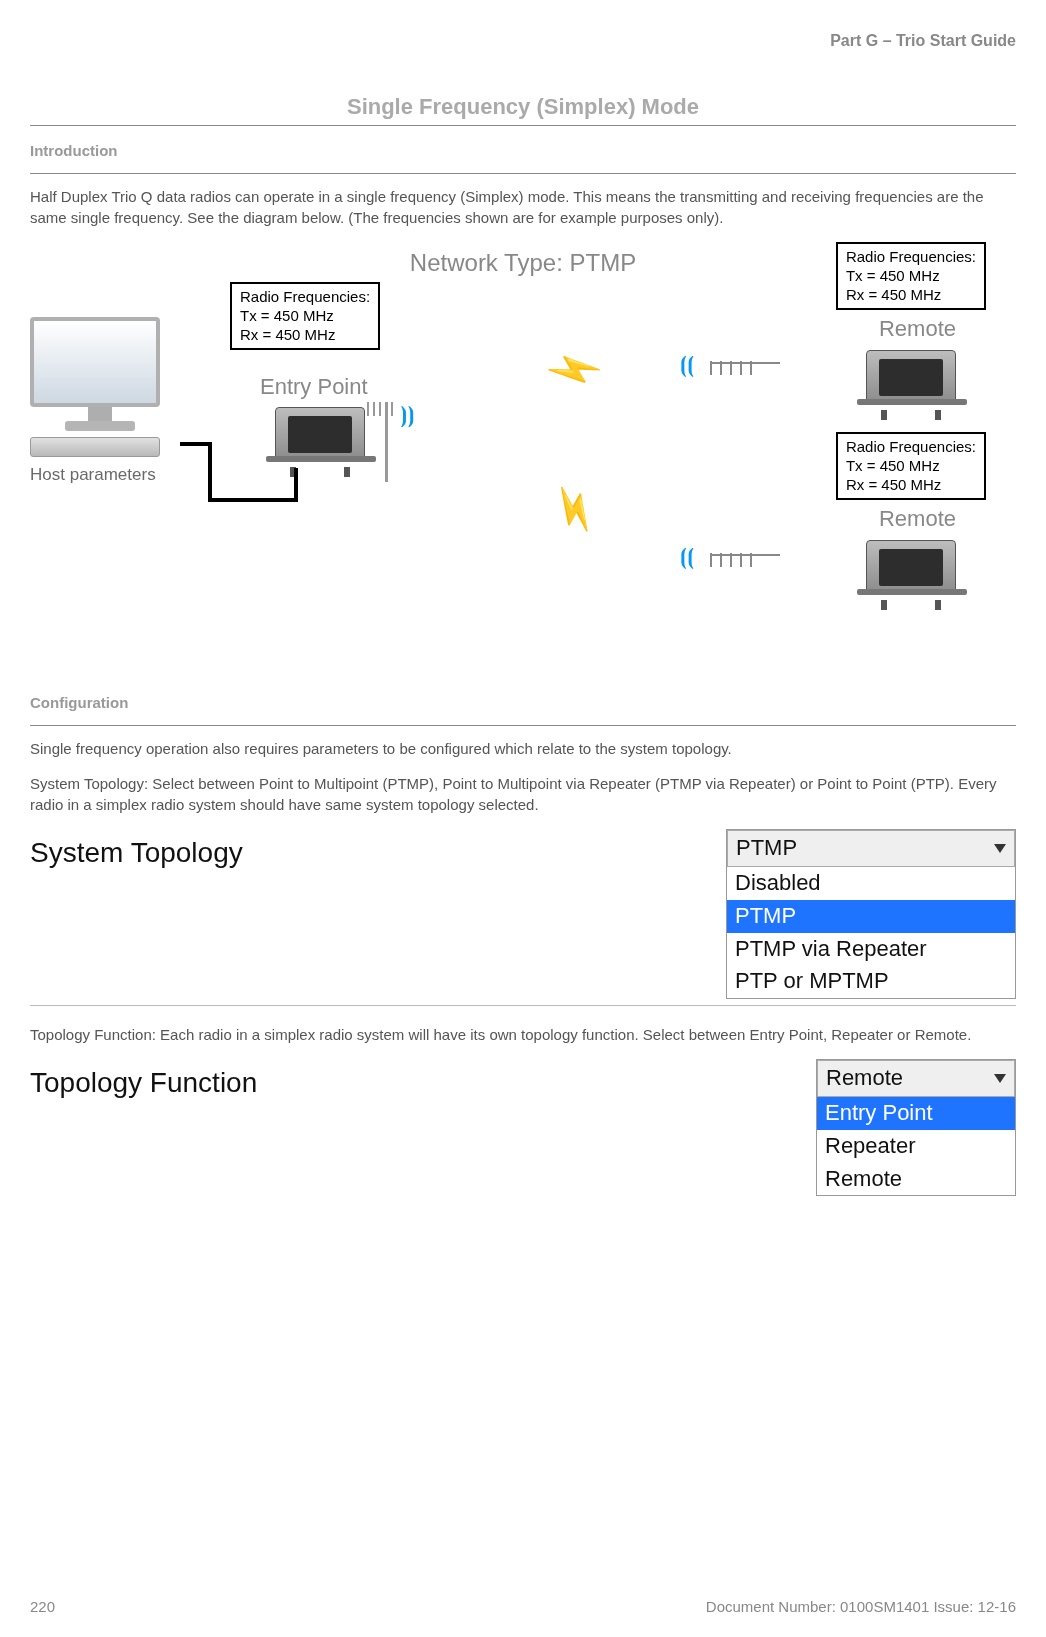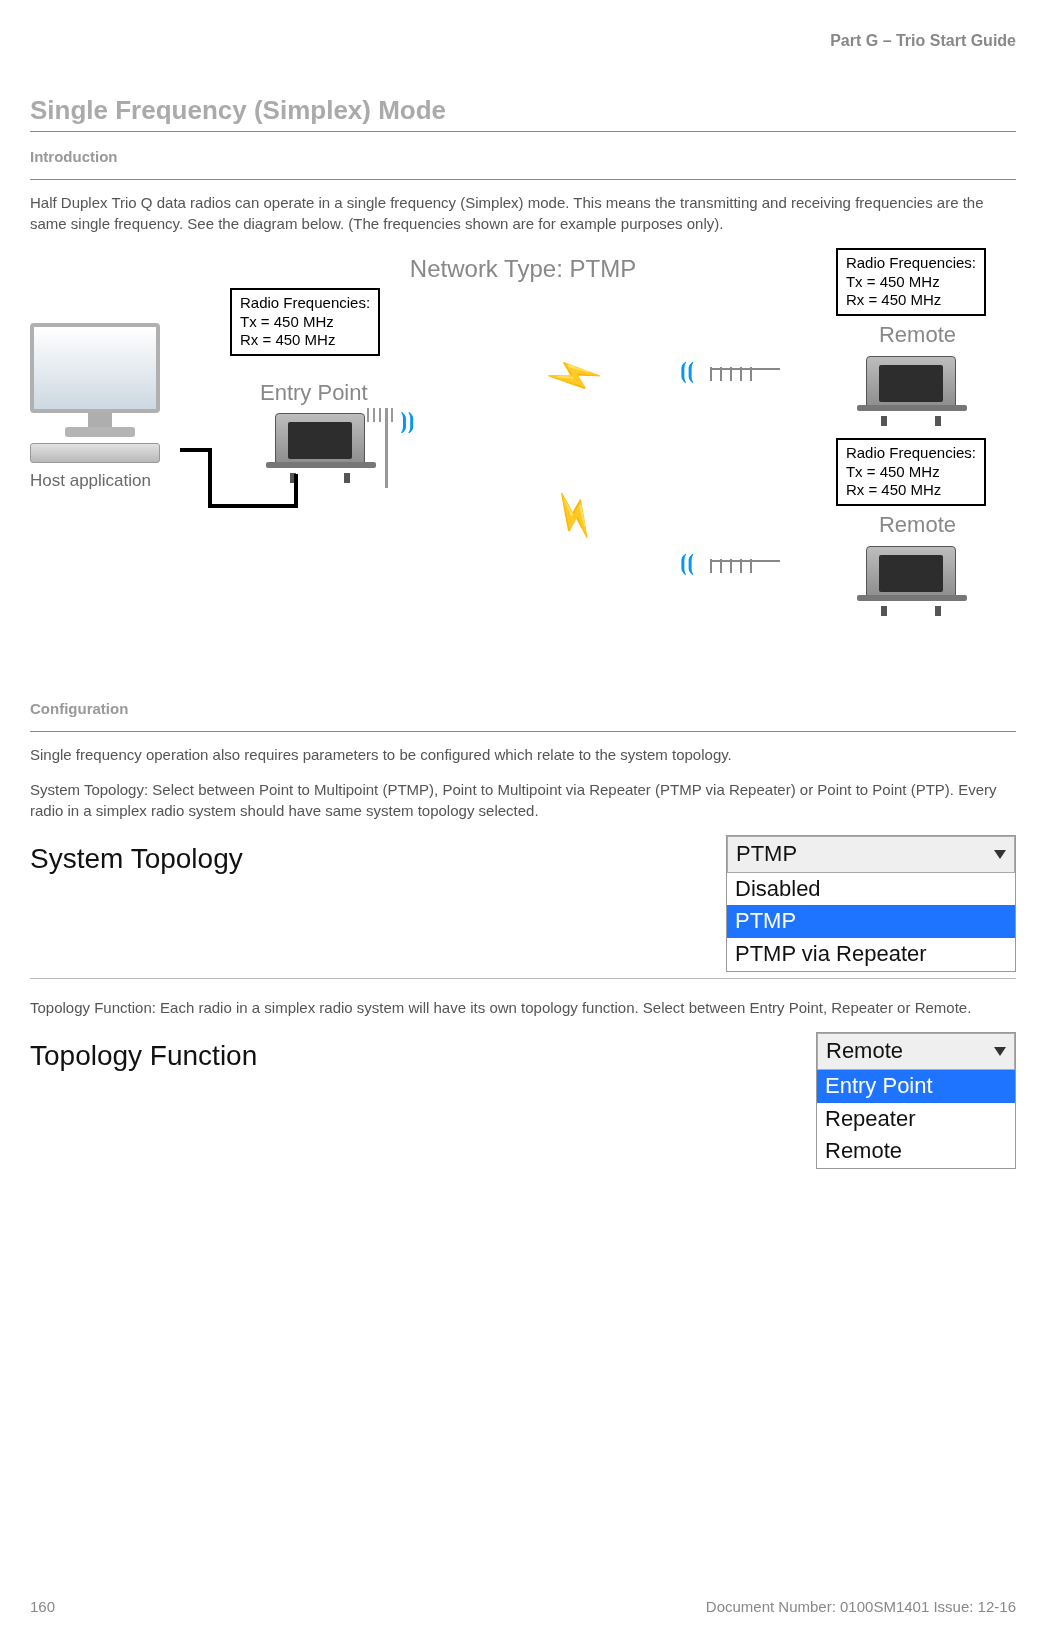--- a/index.html
+++ b/index.html
@@ -8,21 +8,21 @@
     color: #4a4a4a;
     background: #fff;
     width: 1046px;
     height: 1637px;
     position: relative;
     padding: 30px 30px 20px 30px;
     font-size: 15px;
     line-height: 1.4;
   }
   .part-header { text-align: right; font-weight: 600; color: #888; font-size: 16px; margin-bottom: 40px; }
-  .h1 { font-size: 26px; font-weight: 600; color: #aaa; border-bottom: 1px solid #888; padding-bottom: 2px; margin-bottom: 14px; }
+  .h1 { font-size: 22px; font-weight: 600; color: #aaa; border-bottom: 1px solid #888; padding-bottom: 2px; margin-bottom: 14px; text-align: center; }
   .h2 { font-size: 15px; font-weight: 600; color: #999; border-bottom: 1px solid #888; padding-bottom: 12px; margin-bottom: 12px; margin-top: 10px; }
   .para { margin-bottom: 14px; color: #555; }
 
   
   .diagram { position: relative; height: 440px; margin-bottom: 10px; }
   .net-title { position:absolute; left:50%; top:4px; transform:translateX(-50%); font-size:24px; color:#888; font-weight:500;}
   .freq-box { position:absolute; border:2px solid #000; background:#fff; padding:4px 8px; font-size:15px; color:#000000; line-height:1.25;}
   .freq-box .t { font-weight:400;}
   .radio { position:absolute; width:90px; height:60px; }
   .radio-body { width:90px; height:55px; background:linear-gradient(180deg,#bdbdbd,#8a8a8a); border:1px solid #555; border-radius:4px; position:relative;}
@@ -89,21 +89,21 @@
     <div class="t">Radio Frequencies:</div>
     <div>Tx = 450 MHz</div>
     <div>Rx = 450 MHz</div>
   </div>
 
   <div class="monitor">
     <div class="mon-frame"></div>
     <div class="mon-stand"></div>
     <div class="mon-base"></div>
     <div class="kb"></div>
-    <div class="host-lbl">Host application</div>
+    <div class="host-lbl">Host parameters</div>
   </div>
 
   <div class="dev-lbl" style="left:230px; top:130px;">Entry Point</div>
   <div class="radio" style="left:245px; top:165px;">
     <div class="radio-body"></div>
       <div class="radio-stub"></div>
       <div class="radio-stub r2"></div>
   </div>
 
   <div class="ant" style="left:355px; top:160px; height:80px;">
@@ -151,20 +151,21 @@
   <div class="shot-label">System Topology</div>
   <div class="dd">
     <div class="sel">
       <span>PTMP</span>
       <span class="caret"></span>
     </div>
     <div class="opts">
       <div class="opt">Disabled</div>
       <div class="opt hl">PTMP</div>
       <div class="opt">PTMP via Repeater</div>
+      <div class="opt">PTP or MPTMP</div>
     </div>
   </div>
 </div>
 
 <p class="para">Topology Function: Each radio in a simplex radio system will have its own topology function. Select between Entry Point, Repeater or Remote.</p>
 
 <div class="shot noborder">
   <div class="shot-label">Topology Function</div>
   <div class="dd small">
     <div class="sel">
@@ -173,15 +174,15 @@
     </div>
     <div class="opts">
       <div class="opt hl">Entry Point</div>
       <div class="opt">Repeater</div>
       <div class="opt">Remote</div>
     </div>
   </div>
 </div>
 
 <div class="footer">
-  <span>160</span>
+  <span>220</span>
   <span>Document Number: 0100SM1401   Issue: 12-16</span>
 </div>
 
 </body></html>

